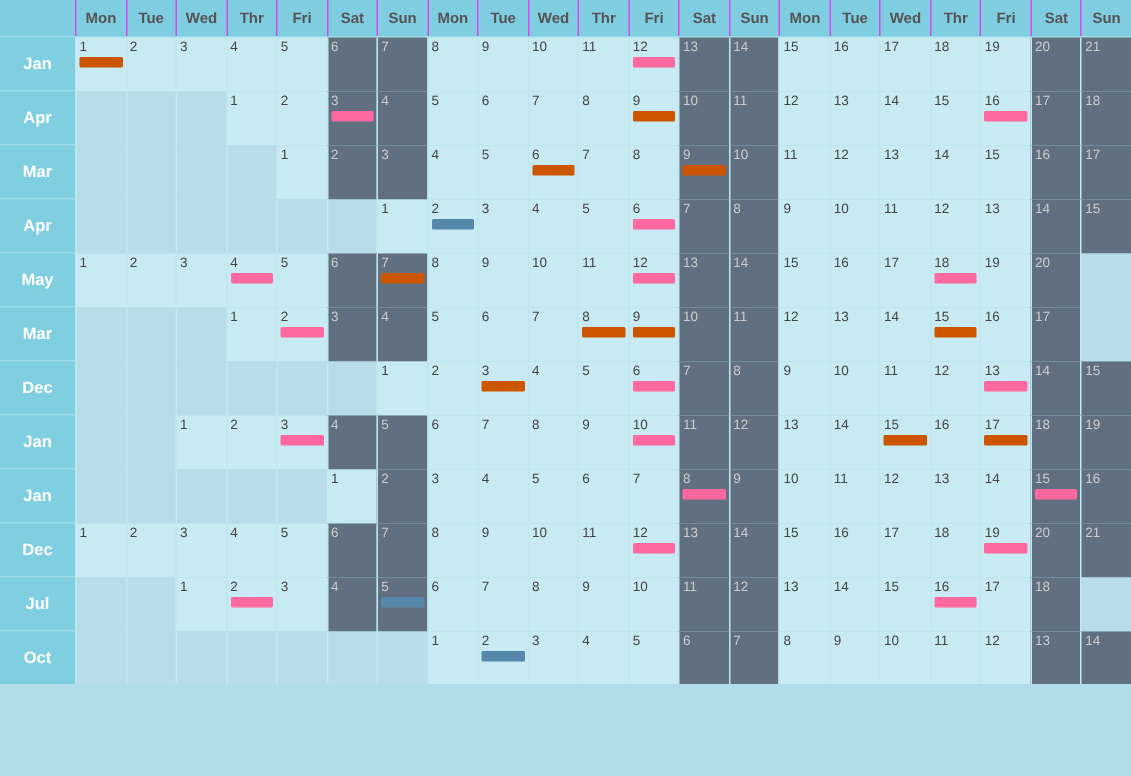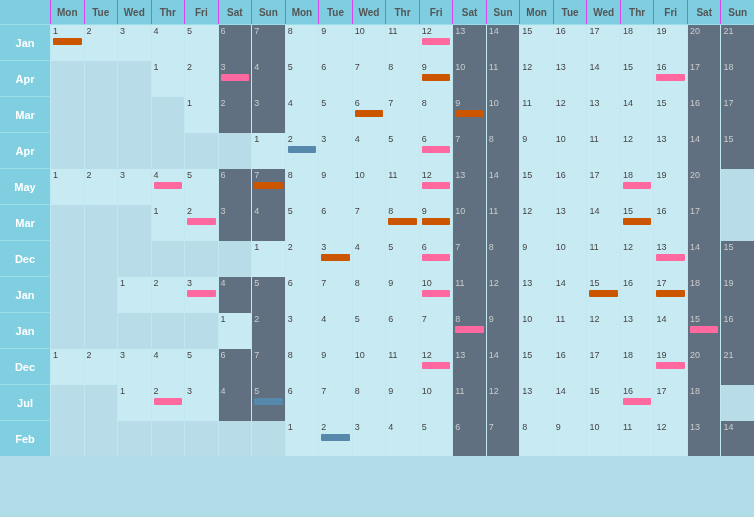--- a/index.html
+++ b/index.html
@@ -143,21 +143,21 @@
       <div class="row-label">Apr</div>
       <div class="row-label">Mar</div>
       <div class="row-label">Apr</div>
       <div class="row-label">May</div>
       <div class="row-label">Mar</div>
       <div class="row-label">Dec</div>
       <div class="row-label">Jan</div>
       <div class="row-label">Jan</div>
       <div class="row-label">Dec</div>
       <div class="row-label">Jul</div>
-      <div class="row-label">Feb</div>
+      <div class="row-label">Oct</div>
     </div>
 
     <div class="grid-area">
 
       <div class="col-headers">
         <div class="col-header">Mon</div>
         <div class="col-header">Tue</div>
         <div class="col-header">Wed</div>
         <div class="col-header">Thr</div>
         <div class="col-header">Fri</div>

